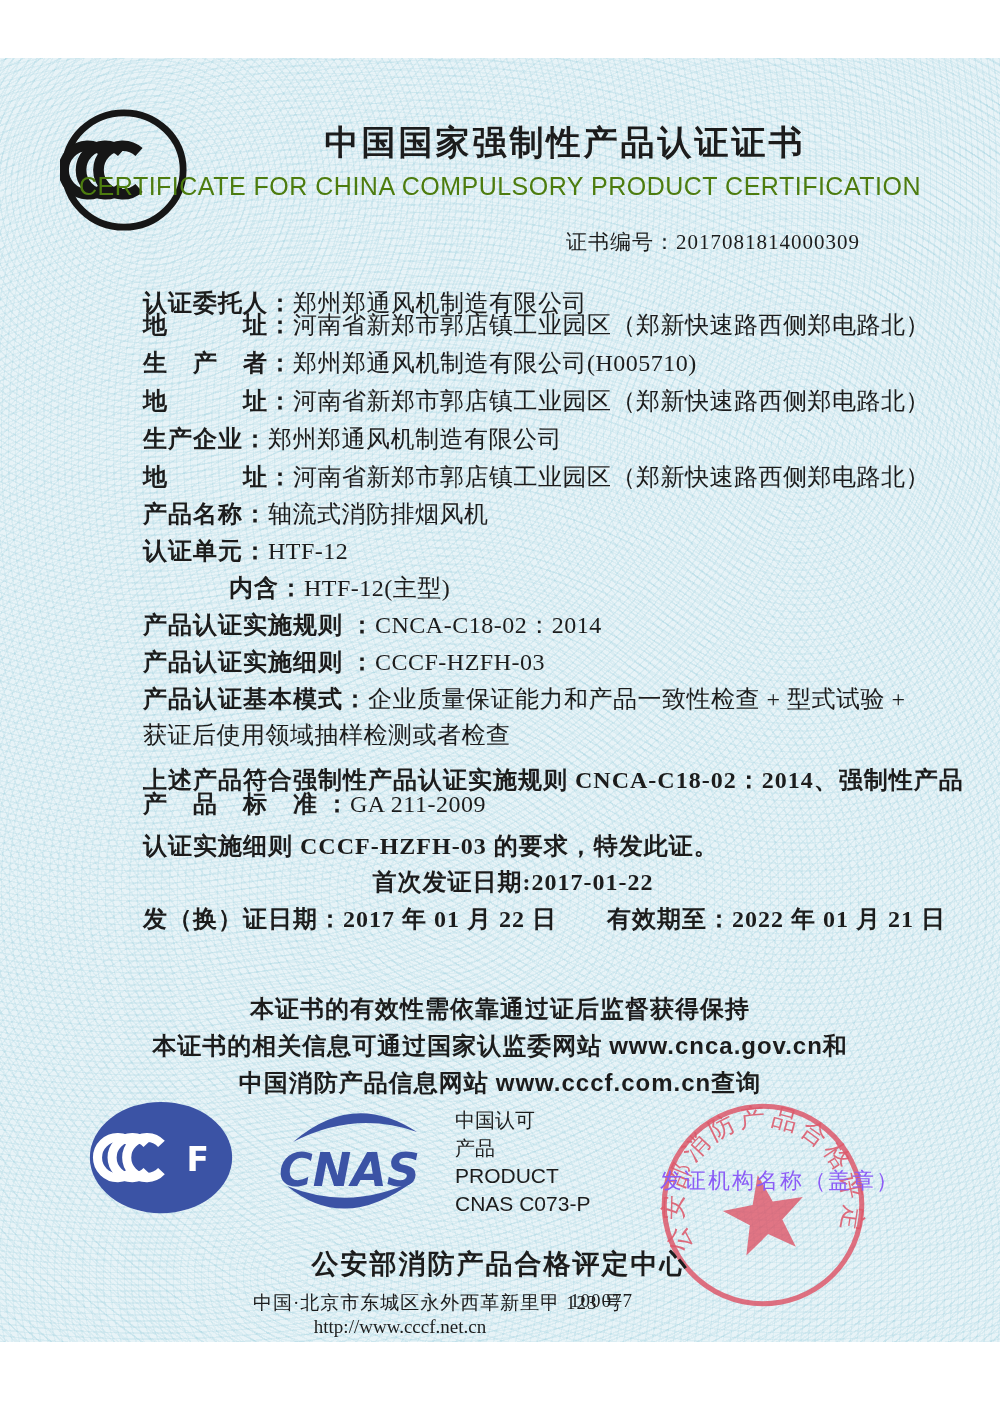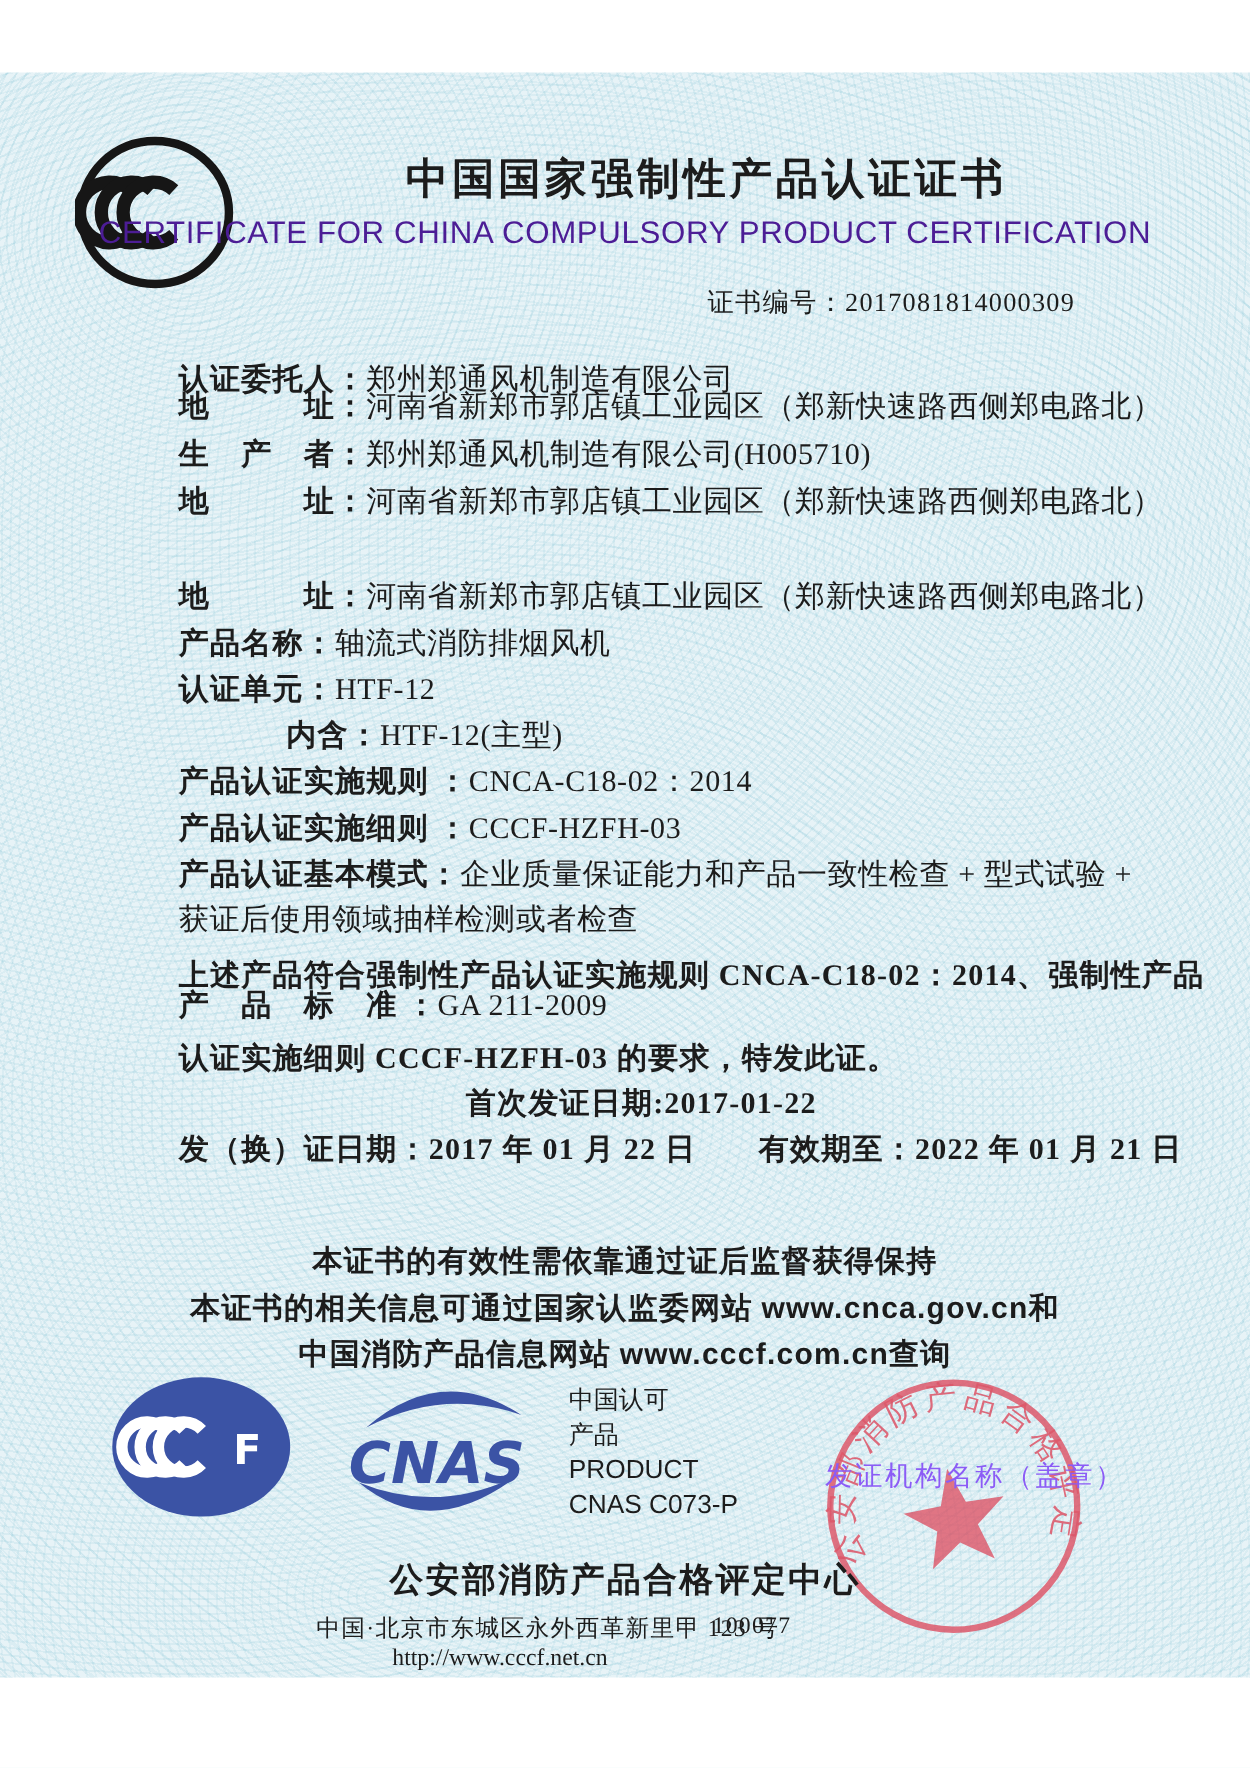--- a/index.html
+++ b/index.html
@@ -17,21 +17,21 @@
       repeating-radial-gradient(circle at 30% 95%, rgba(110,185,205,0.10) 0 1.5px, rgba(255,255,255,0) 1.5px 7px),
       #e7f3f7;
   }
 
   .abs { position:absolute; }
   .center { text-align:center; }
 
   .title-cn { left:170px; top:120px; width:790px; font-size:34px; font-weight:bold;
     letter-spacing:3px;font-family:Liberation Mono, monospace; }
   .title-en { left:20px; top:172px; width:960px; font-size:25px; letter-spacing:0.5px;
-    font-family:"Liberation Sans","DejaVu Sans",sans-serif; color:#4c1d95; }
+    font-family:"Liberation Sans","DejaVu Sans",sans-serif; color:#4d7c0f; }
   .cert-no { left:430px; top:228px; width:430px; text-align:right; font-size:21px; letter-spacing:1px; }
 
   .row { left:143px; width:760px; font-size:24px; white-space:nowrap; }
   .row .lbl { font-weight:bold; letter-spacing:1px; }
   .row .val { letter-spacing:0.5px; }
   .row-indent { padding-left:86px; }
   .stmt { left:143px; width:760px; font-size:24px; font-weight:bold; letter-spacing:1px; white-space:nowrap; }
 
   .notice { left:0; top:0; width:1000px; text-align:center; font-size:24px; font-weight:600;
     letter-spacing:1px; }
@@ -72,20 +72,21 @@
   <div class="abs title-cn center">中国国家强制性产品认证证书</div>
   <div class="abs title-en center">CERTIFICATE FOR CHINA COMPULSORY PRODUCT CERTIFICATION</div>
   <div class="abs cert-no">
     <span>证书编号：</span><span>2017081814000309</span>
   </div>
 
   <div class="abs row" style="top:287px"><span class="lbl">认证委托人：</span><span class="val">郑州郑通风机制造有限公司</span></div>
   <div class="abs row" style="top:309px"><span class="lbl">地　　　址：</span><span class="val">河南省新郑市郭店镇工业园区（郑新快速路西侧郑电路北）</span></div>
   <div class="abs row" style="top:347px"><span class="lbl">生　产　者：</span><span class="val">郑州郑通风机制造有限公司(H005710)</span></div>
   <div class="abs row" style="top:385px"><span class="lbl">地　　　址：</span><span class="val">河南省新郑市郭店镇工业园区（郑新快速路西侧郑电路北）</span></div>
+  <div class="abs row" style="top:423px"><span class="lbl">生产企业：</span><span class="val">郑州郑通风机制造有限公司</span></div>
   <div class="abs row" style="top:461px"><span class="lbl">地　　　址：</span><span class="val">河南省新郑市郭店镇工业园区（郑新快速路西侧郑电路北）</span></div>
   <div class="abs row" style="top:498px"><span class="lbl">产品名称：</span><span class="val">轴流式消防排烟风机</span></div>
   <div class="abs row" style="top:535px"><span class="lbl">认证单元：</span><span class="val">HTF-12</span></div>
   <div class="abs row row-indent" style="top:572px"><span class="lbl">内含：</span><span class="val">HTF-12(主型)</span></div>
   <div class="abs row" style="top:609px"><span class="lbl">产品认证实施规则 ：</span><span class="val">CNCA-C18-02：2014</span></div>
   <div class="abs row" style="top:646px"><span class="lbl">产品认证实施细则 ：</span><span class="val">CCCF-HZFH-03</span></div>
   <div class="abs row" style="top:683px"><span class="lbl">产品认证基本模式：</span><span class="val">企业质量保证能力和产品一致性检查 + 型式试验 +</span></div>
   <div class="abs row" style="top:719px"><span class="val">获证后使用领域抽样检测或者检查</span></div>
   <div class="abs row" style="top:788px"><span class="lbl">产　品　标　准 ：</span><span class="val">GA 211-2009</span></div>
 

